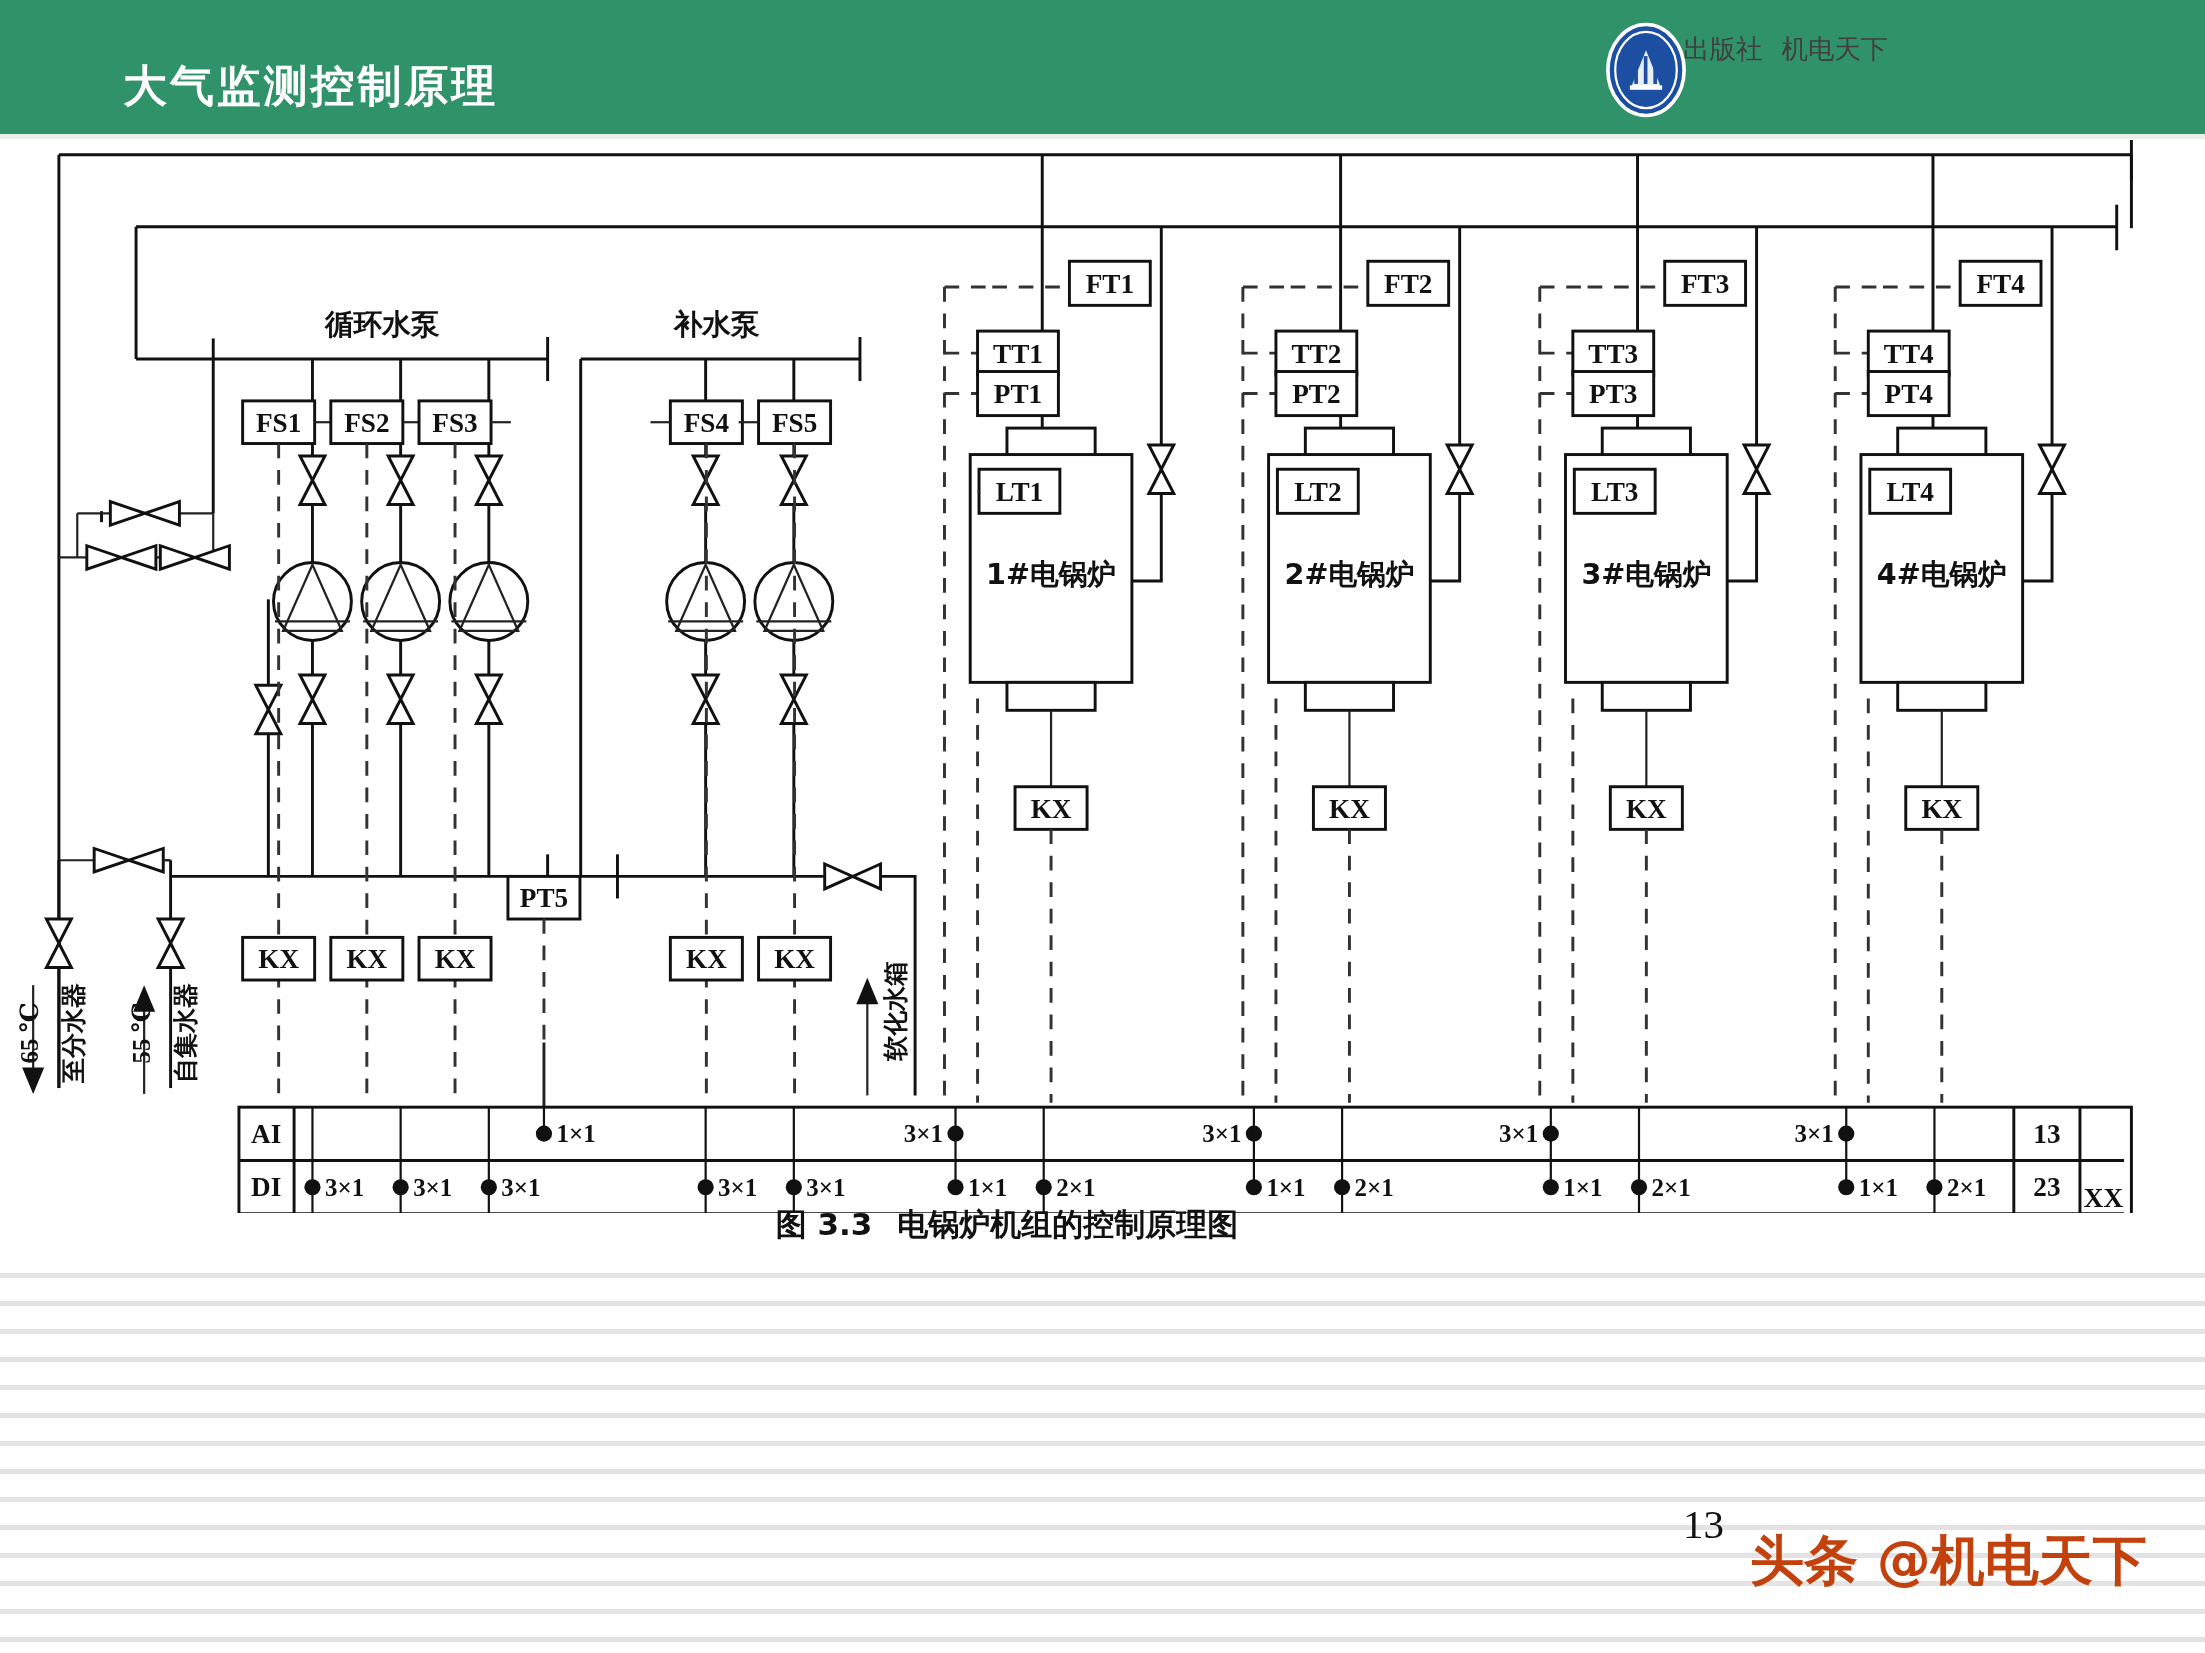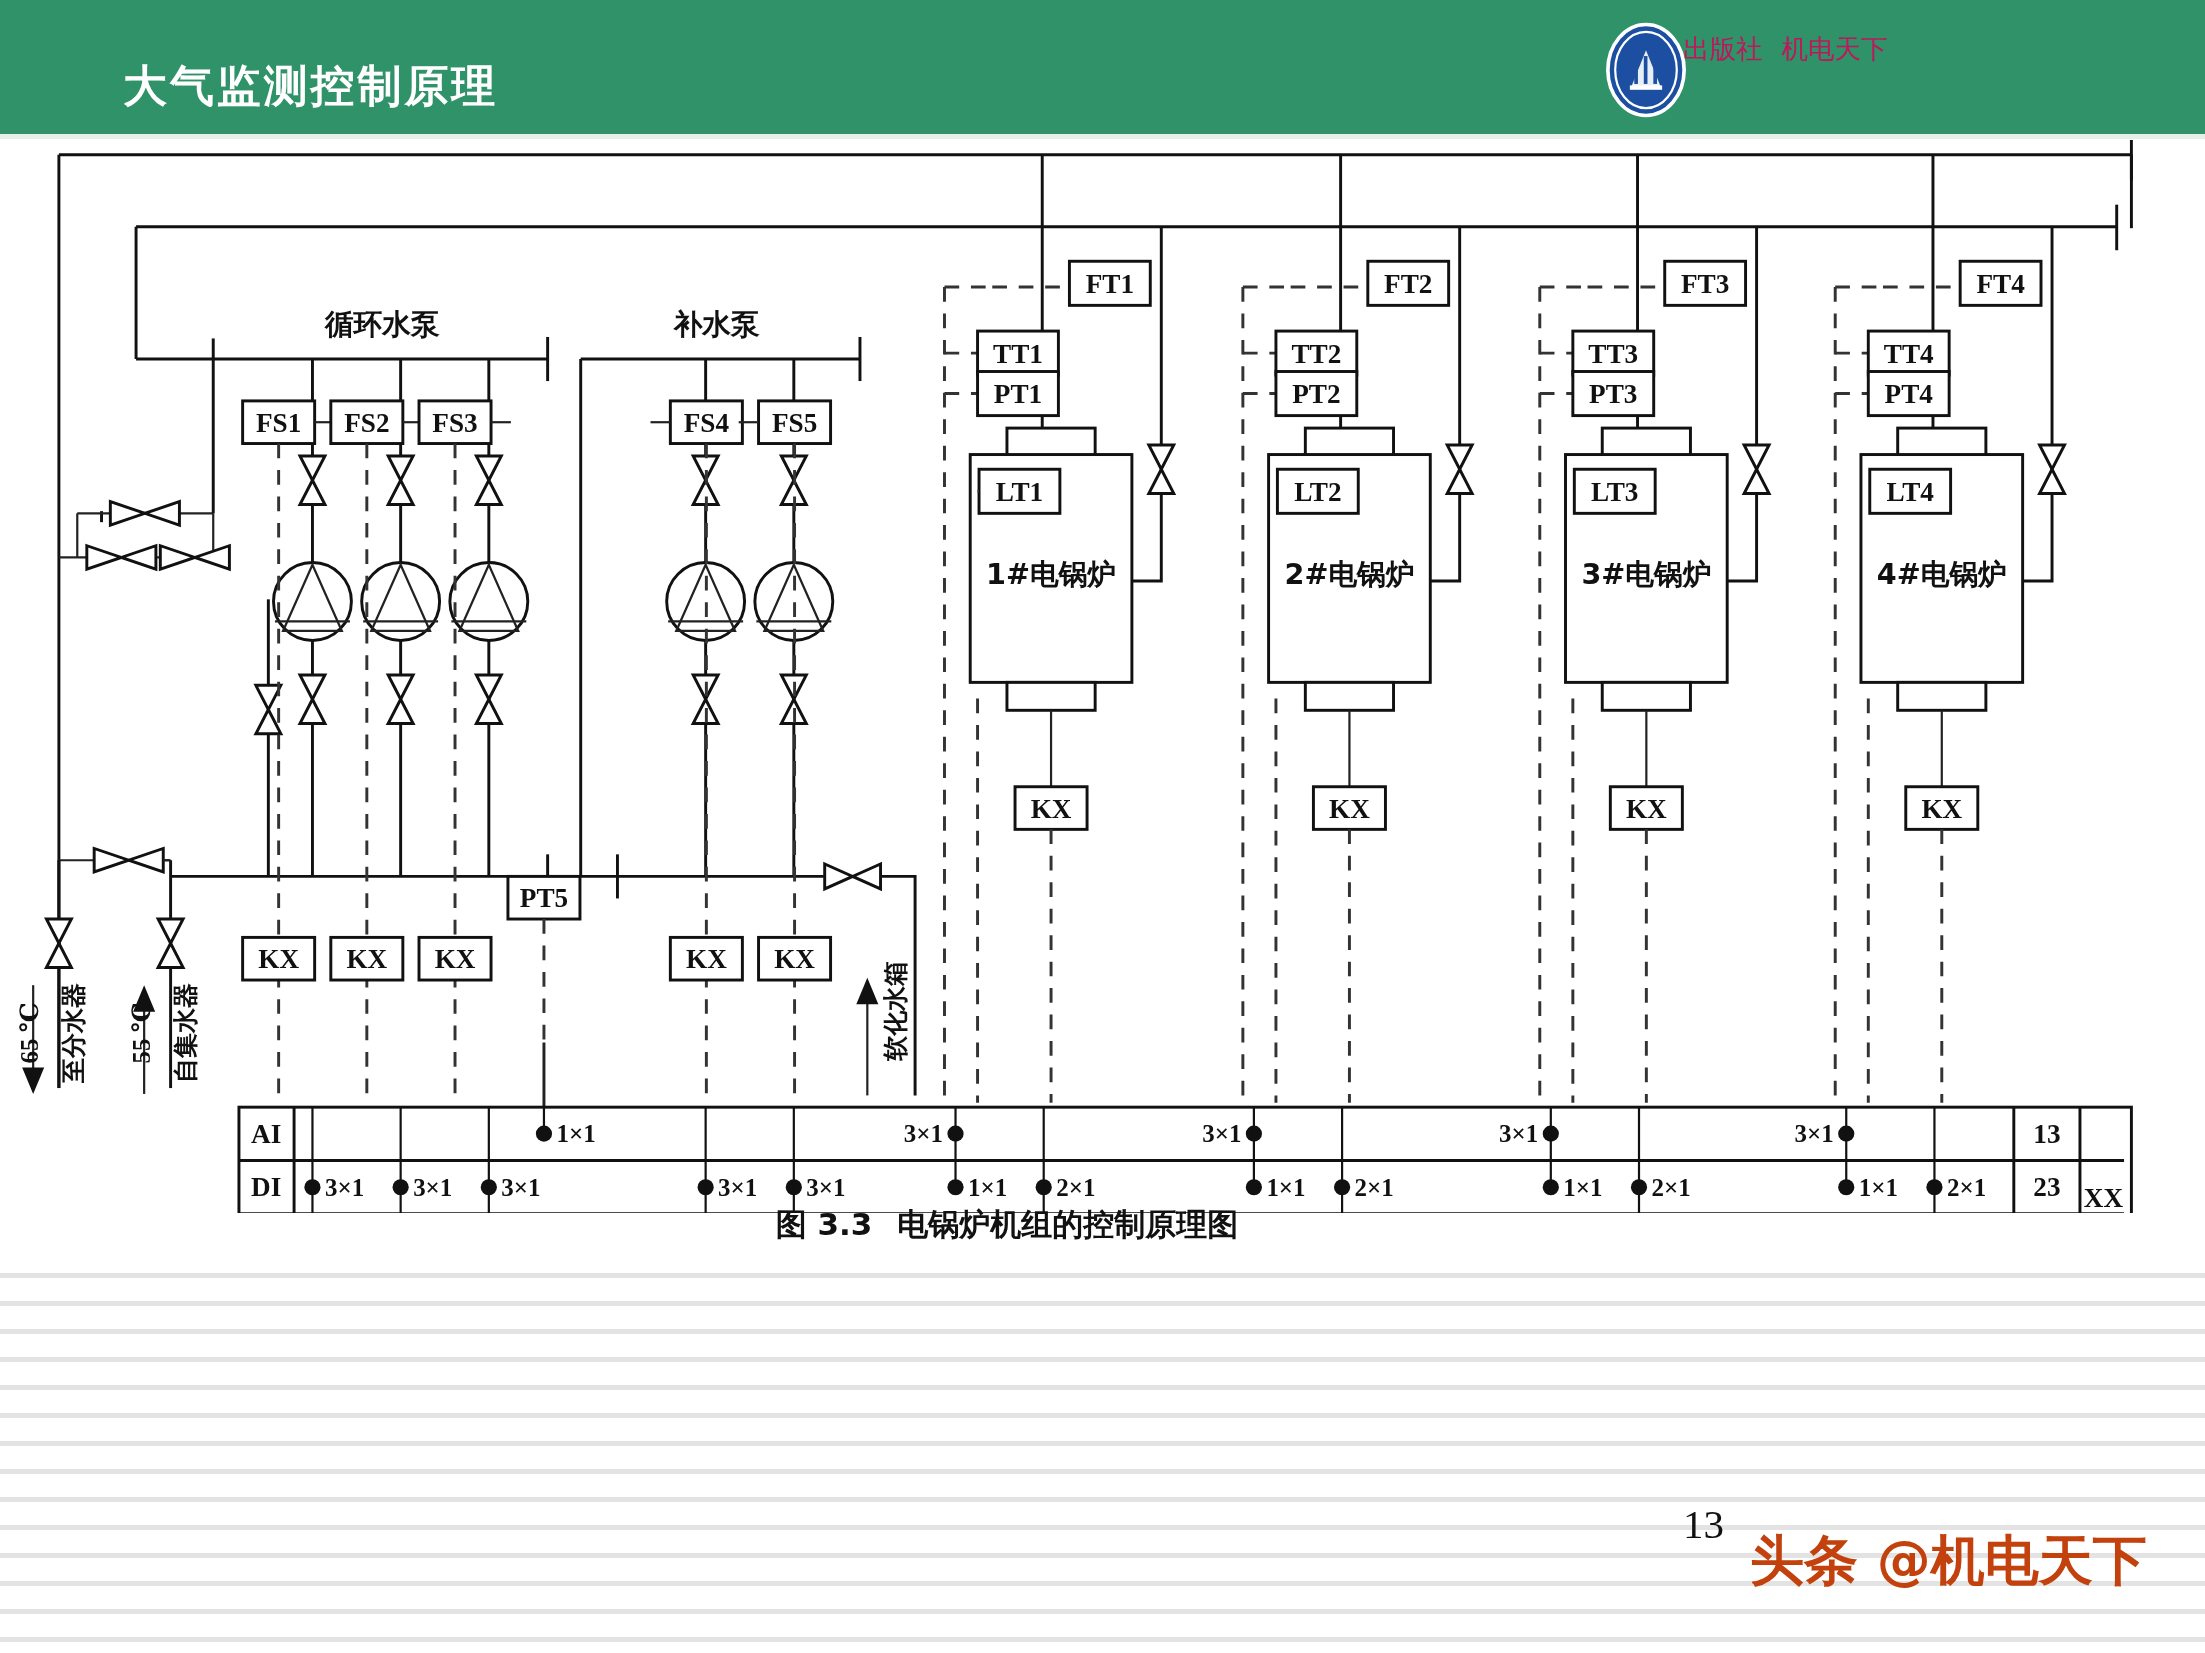--- a/index.html
+++ b/index.html
@@ -9,21 +9,21 @@
   
   #header-band{position:absolute;left:0;top:0;width:2205px;height:134px;
        background:#2f9268;}
   #header-title{position:absolute;left:123px;top:57px;font-size:44px;color:#fff;
        font-family:Liberation Serif, serif;font-weight:700;
        letter-spacing:2.9px;}
   #header-logo{position:absolute;left:1580px;top:22px;width:132px;height:96px;}
   #brand-wrap{position:absolute;left:1683px;top:31px;display:flex;align-items:flex-end;gap:19px;}
   #brand-main{font-size:56px;color:#fff;font-weight:700;font-style:italic;
        font-family:"DejaVu Serif","Liberation Serif",serif;letter-spacing:1.5px;}
-  .brand-sub{font-size:26.5px;color:#be185d;font-family:"DejaVu Sans","Liberation Sans",sans-serif;
+  .brand-sub{font-size:26.5px;color:#404040;font-family:"DejaVu Sans","Liberation Sans",sans-serif;
        padding-bottom:8.8px;}
   #header-underline{position:absolute;left:0;top:134px;width:2205px;height:5.1px;background:#e8efe9;}
 
   
   #ruled-area{position:absolute;left:0;top:1250px;width:2205px;height:404px;
        background:repeating-linear-gradient(to bottom,#ffffff 0px,#ffffff 23.5px,#e3e3e3 23.5px,#e3e3e3 28px);}
 
   
   #page-number{position:absolute;left:1683px;top:1500px;font-size:41px;color:#111;
        font-family:"Liberation Serif",serif;z-index:6;}

